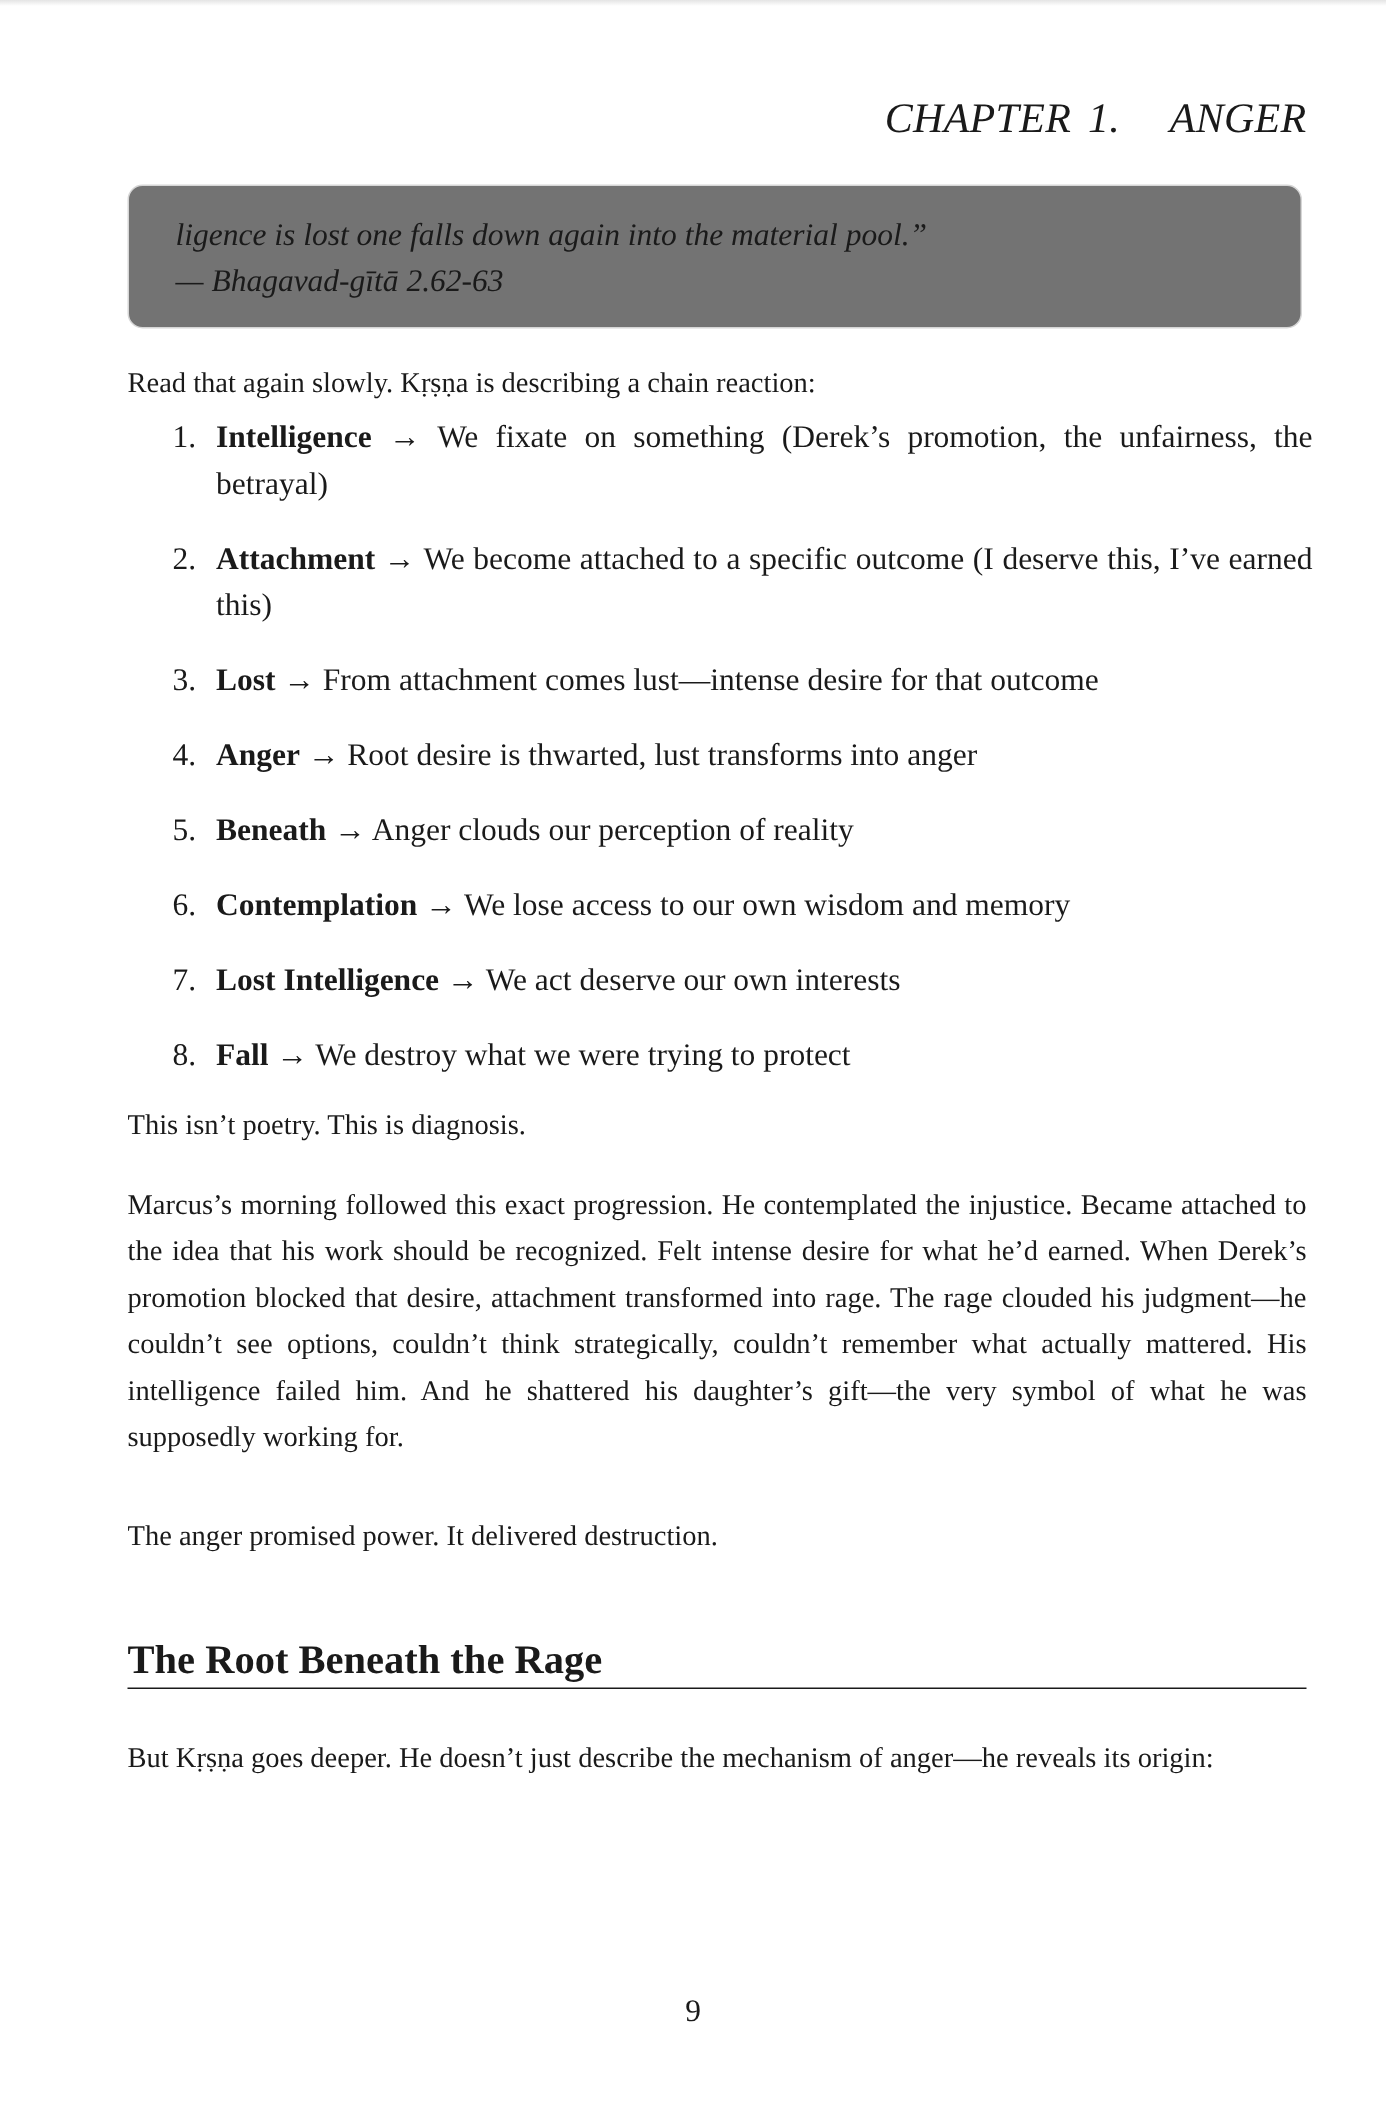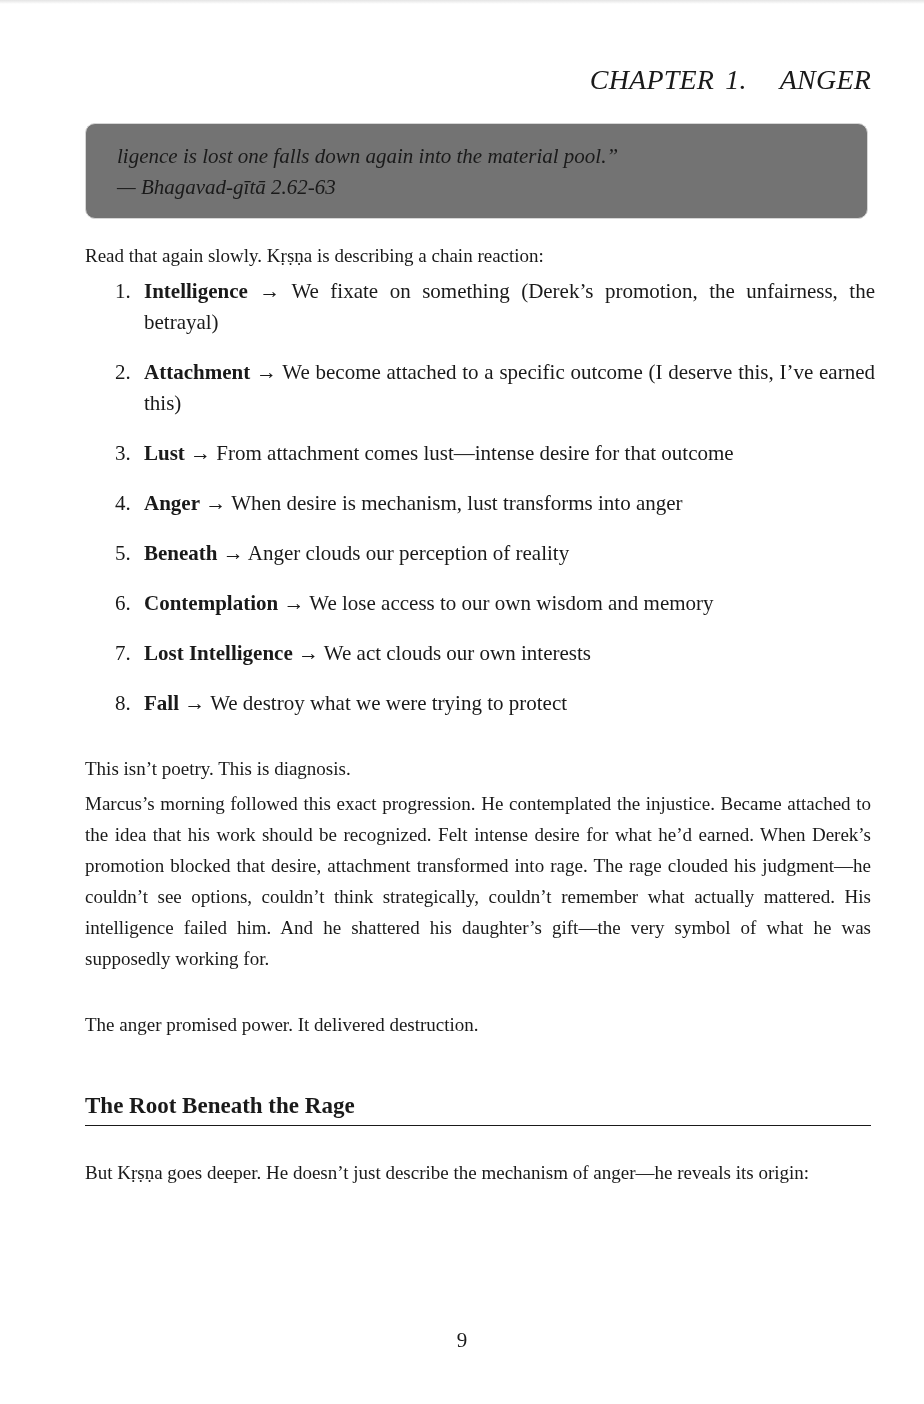--- a/index.html
+++ b/index.html
@@ -33,26 +33,26 @@
   }
   .intro { top: 240px; }
   .steps {
     position: absolute; left: 115px; top: 276px; width: 760px;
     margin: 0; padding: 0; list-style: none;
     font-size: 21px; line-height: 31px;
   }
   .steps li { position: relative; padding-left: 29px; margin-bottom: 19px; text-align: justify; }
   .steps li .num { position: absolute; left: 0; top: 0; }
   .steps li b { font-weight: bold; }
-  .diag { top: 753px; }
+  .diag { top: 735px; }
   .marcus { top: 788px; }
   .closing { top: 1009px; }
   .section-head {
     position: absolute; left: 85px; top: 1090px; width: 786px;
-    font-size: 23px; font-weight: bold; line-height: 32px;
+    font-size: 27px; font-weight: bold; line-height: 32px;
     padding-bottom: 3px; border-bottom: 1px solid #1a1a1a;
   }
   .deeper { top: 1157px; }
   .page-num {
     position: absolute; left: 0; width: 924px; top: 1328px;
     text-align: center; font-size: 21px;
   }
 </style>
 </head>
 <body>
@@ -64,25 +64,25 @@
 <div class="quote-box">
   <div>ligence is lost one falls down again into the material pool.”</div>
   <div>— Bhagavad-gītā 2.62-63</div>
 </div>
 
 <div class="para intro">Read that again slowly. Kṛṣṇa is describing a chain reaction:</div>
 
 <ol class="steps">
   <li><span class="num">1.</span><b>Intelligence</b> <span>→</span> <span>We fixate on something (Derek’s promotion, the unfairness, the betrayal)</span></li>
   <li><span class="num">2.</span><b>Attachment</b> <span>→</span> <span>We become attached to a specific outcome (I deserve this, I’ve earned this)</span></li>
-  <li><span class="num">3.</span><b>Lust</b> <span>→</span> <span>From attachment comes lust—intense desire for that outcome</span></li>
-  <li><span class="num">4.</span><b>Anger</b> <span>→</span> <span>When desire is mechanism, lust transforms into anger</span></li>
+  <li><span class="num">3.</span><b>Lost</b> <span>→</span> <span>From attachment comes lust—intense desire for that outcome</span></li>
+  <li><span class="num">4.</span><b>Anger</b> <span>→</span> <span>Root desire is thwarted, lust transforms into anger</span></li>
   <li><span class="num">5.</span><b>Beneath</b> <span>→</span> <span>Anger clouds our perception of reality</span></li>
   <li><span class="num">6.</span><b>Contemplation</b> <span>→</span> <span>We lose access to our own wisdom and memory</span></li>
-  <li><span class="num">7.</span><b>Lost Intelligence</b> <span>→</span> <span>We act clouds our own interests</span></li>
+  <li><span class="num">7.</span><b>Lost Intelligence</b> <span>→</span> <span>We act deserve our own interests</span></li>
   <li><span class="num">8.</span><b>Fall</b> <span>→</span> <span>We destroy what we were trying to protect</span></li>
 </ol>
 
 <div class="para diag">This isn’t poetry. This is diagnosis.</div>
 
 <div class="para marcus">Marcus’s morning followed this exact progression. He contemplated the injustice. Became attached to the idea that his work should be recognized. Felt intense desire for what he’d earned. When Derek’s promotion blocked that desire, attachment transformed into rage. The rage clouded his judgment—he couldn’t see options, couldn’t think strategically, couldn’t remember what actually mattered. His intelligence failed him. And he shattered his daughter’s gift—the very symbol of what he was supposedly working for.</div>
 
 <div class="para closing">The anger promised power. It delivered destruction.</div>
 
 <div class="section-head">The Root Beneath the Rage</div>

